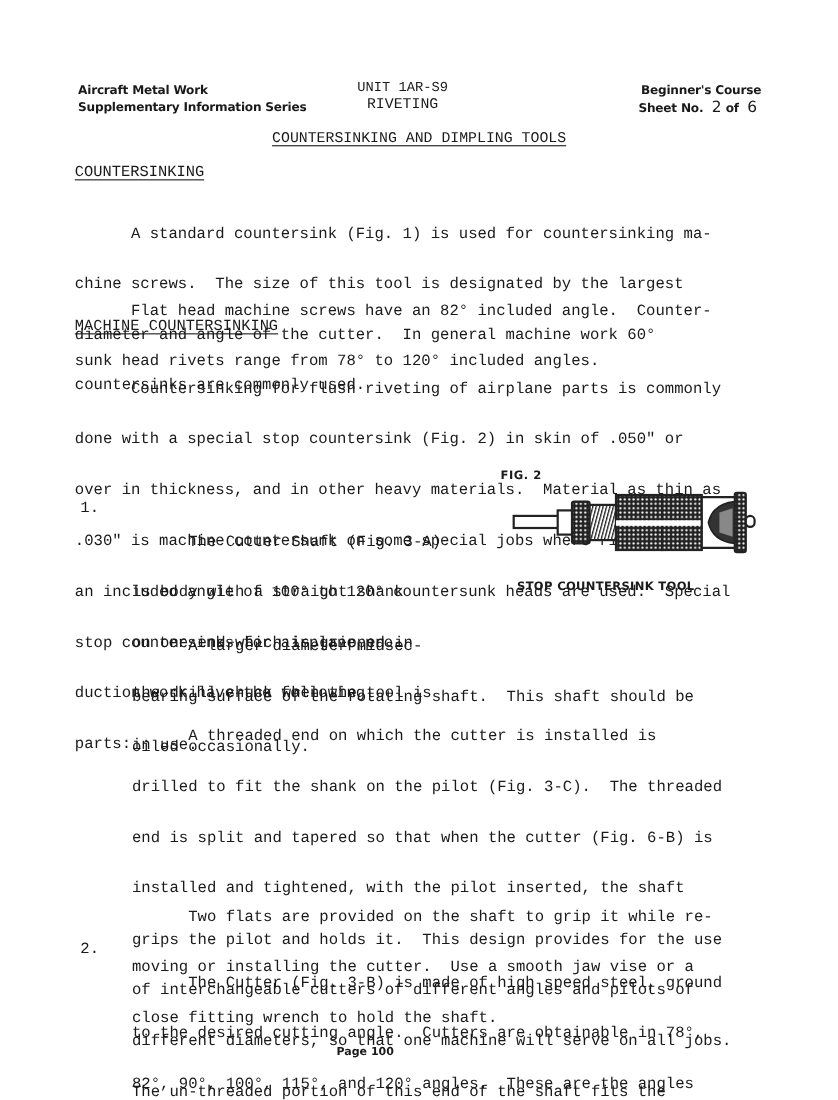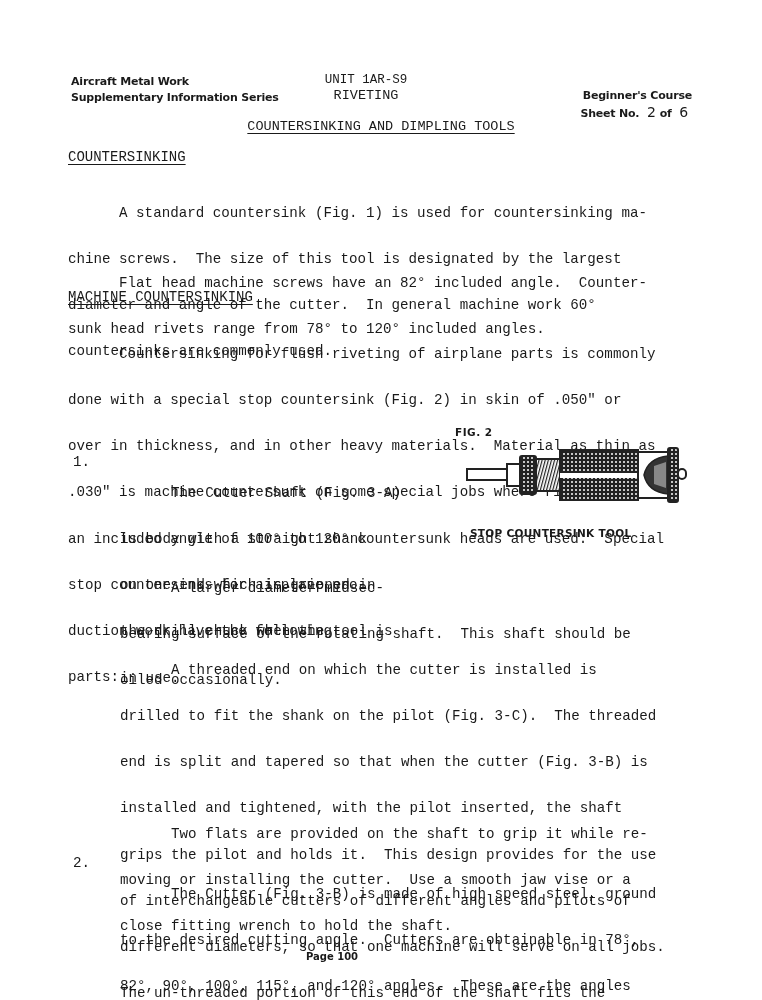--- a/index.html
+++ b/index.html
@@ -8,21 +8,21 @@
       overflow: hidden; color: #1a1a1a;
     }
     .sans { font-family: "DejaVu Sans", "Liberation Sans", sans-serif; font-weight: bold; }
     .mono { font-family: "Liberation Mono", "DejaVu Sans Mono", monospace; }
     .abs { position: absolute; }
 
     .hdr-left { left: 71px; top: 74px; font-size: 11px; line-height: 16px; letter-spacing: -0.2px; }
     .hdr-mid { left: 311px; top: 73px; width: 110px; text-align: center; line-height: 15px; }
     .hdr-mid .u1 { font-size: 12.5px; }
     .hdr-mid .u2 { font-size: 13.5px; }
-    .hdr-right { right: 70px; top: 74px; font-size: 11px; line-height: 16px; text-align: right; letter-spacing: -0.2px; margin-top: 14px; }
+    .hdr-right { right: 70px; top: 74px; font-size: 11px; line-height: 16px; text-align: right; letter-spacing: -0.2px; }
     .hdr-right .num { font-weight: normal; font-size: 14px; margin: 0 4px; }
 
     .title { left: 0; width: 762px; top: 119px; text-align: center; font-size: 13.5px; }
     .title span { text-decoration: underline; text-underline-offset: 3px; }
 
     .heading { left: 68px; font-size: 14px; text-decoration: underline; text-underline-offset: 3px; }
 
     .para { font-size: 14.2px; line-height: 15.4px; white-space: pre; }
     .para .line { display: block; }
 
@@ -129,21 +129,21 @@
 
 <div class="abs para mono" style="left:120px; top:550px;">
   <span class="line">      A larger diameter midsec-</span>
   <span class="line">bearing surface of the rotating shaft.  This shaft should be</span>
   <span class="line">oiled occasionally.</span>
 </div>
 
 <div class="abs para mono" style="left:120px; top:632px;">
   <span class="line">      A threaded end on which the cutter is installed is</span>
   <span class="line">drilled to fit the shank on the pilot (Fig. 3-C).  The threaded</span>
-  <span class="line">end is split and tapered so that when the cutter (Fig. 3-B) is</span>
+  <span class="line">end is split and tapered so that when the cutter (Fig. 6-B) is</span>
   <span class="line">installed and tightened, with the pilot inserted, the shaft</span>
   <span class="line">grips the pilot and holds it.  This design provides for the use</span>
   <span class="line">of interchangeable cutters of different angles and pilots of</span>
   <span class="line">different diameters, so that one machine will serve on all jobs.</span>
   <span class="line">The un-threaded portion of this end of the shaft fits the</span>
   
   
 </div>
 
 <div class="abs para mono" style="left:120px; top:796px;">

